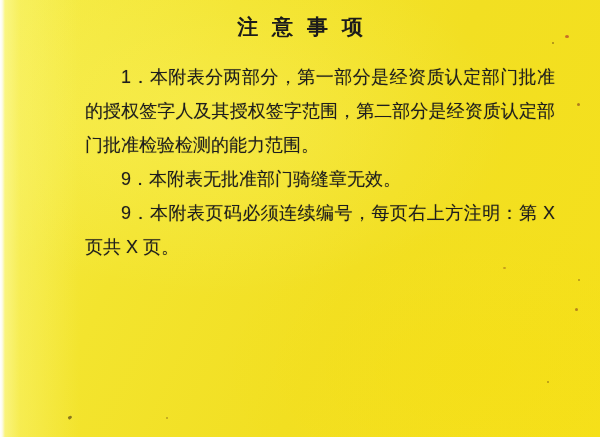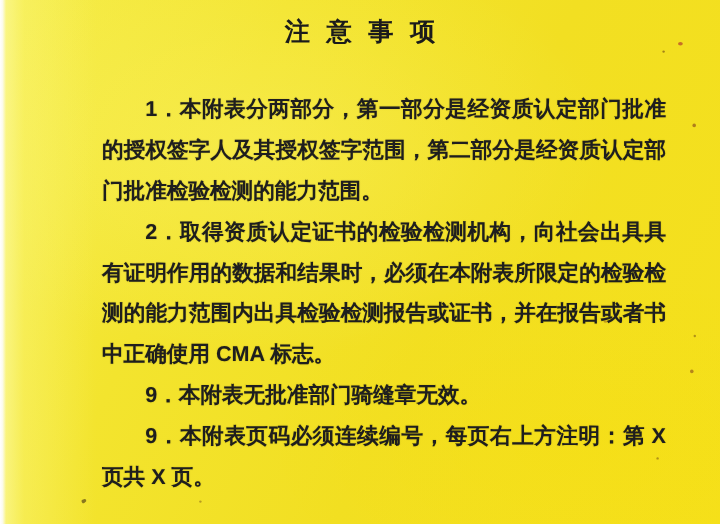--- a/index.html
+++ b/index.html
@@ -25,26 +25,26 @@
     margin: 14px 0 0 0;
     text-align: center;
     font-size: 21px;
     line-height: 26px;
     font-weight: bold;
     letter-spacing: 4px;
     text-indent: 4px;
     color: #1b1b1b;
   }
   .doc-body {
-    margin-top: 34px;
+    margin-top: 20px;
     padding-left: 85px;
     width: 470px;
     font-size: 18px;
     line-height: 34px;
-    font-weight: 700;
+    font-weight: 400;
     text-align: justify;
     color: #1e1e1e;
     text-shadow: 0 0 1px rgba(40,35,10,0.35);
   }
   .doc-body p {
     margin: 0;
     padding: 0;
     text-indent: 2em;
   }
   .dust-speck {
@@ -55,21 +55,20 @@
 </style>
 </head>
 <body>
 
 <div class="scan-page">
 
   <h1 class="doc-title">注 意 事 项</h1>
 
   <div class="doc-body">
     <p>1．本附表分两部分，第一部分是经资质认定部门批准的授权签字人及其授权签字范围，第二部分是经资质认定部门批准检验检测的能力范围。</p>
-    <p>2．取得资质认定证书的检验检测机构，向社会出具具有证明作用的数据和结果时，必须在本附表所限定的检验检测的能力范围内出具检验检测报告或证书，并在报告或者书中正确使用 CMA 标志。</p>
     <p>9．本附表无批准部门骑缝章无效。</p>
     <p>9．本附表页码必须连续编号，每页右上方注明：第 X 页共 X 页。</p>
   </div>
 
   <span class="dust-speck" style="left:565px;top:35px;width:4px;height:3px;background:rgba(184,74,42,0.75);"></span>
   <span class="dust-speck" style="left:552px;top:42px;width:2px;height:2px;background:rgba(110,70,20,0.6);"></span>
   <span class="dust-speck" style="left:577px;top:103px;width:3px;height:3px;background:rgba(138,74,26,0.65);"></span>
   <span class="dust-speck" style="left:503px;top:267px;width:3px;height:2px;background:rgba(138,74,26,0.45);"></span>
   <span class="dust-speck" style="left:578px;top:279px;width:2px;height:2px;background:rgba(110,70,20,0.5);"></span>
   <span class="dust-speck" style="left:575px;top:308px;width:3px;height:3px;background:rgba(138,74,26,0.6);"></span>

